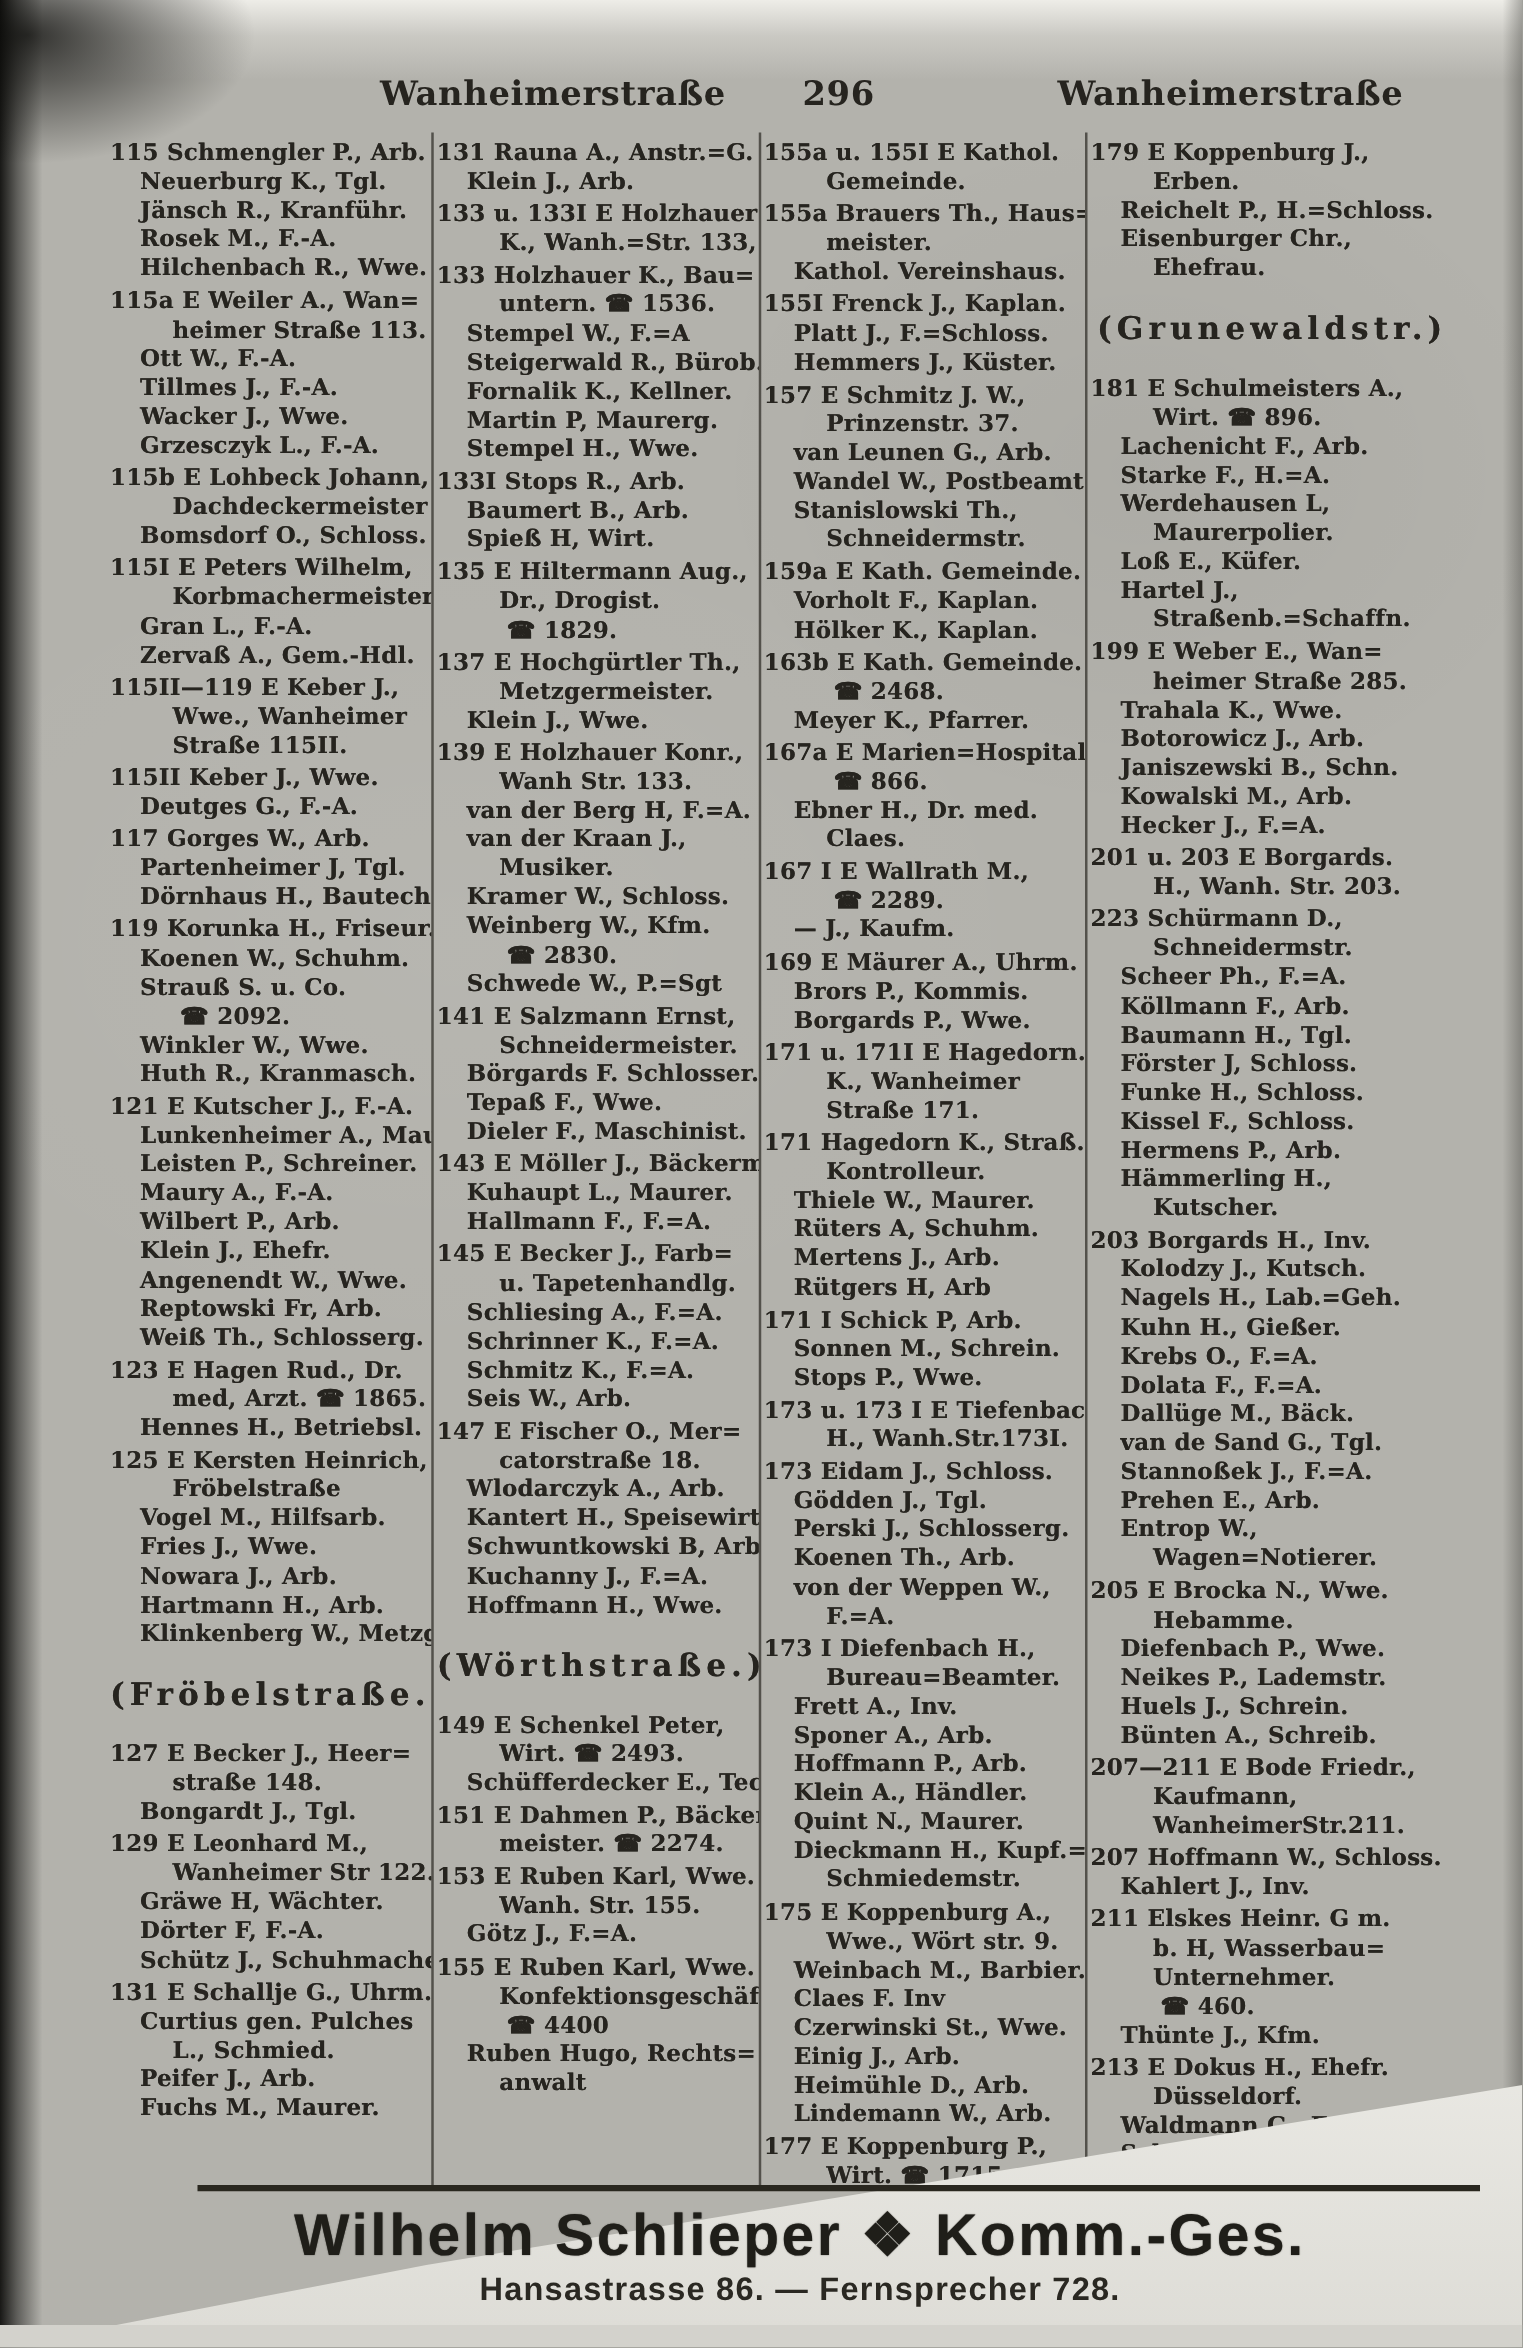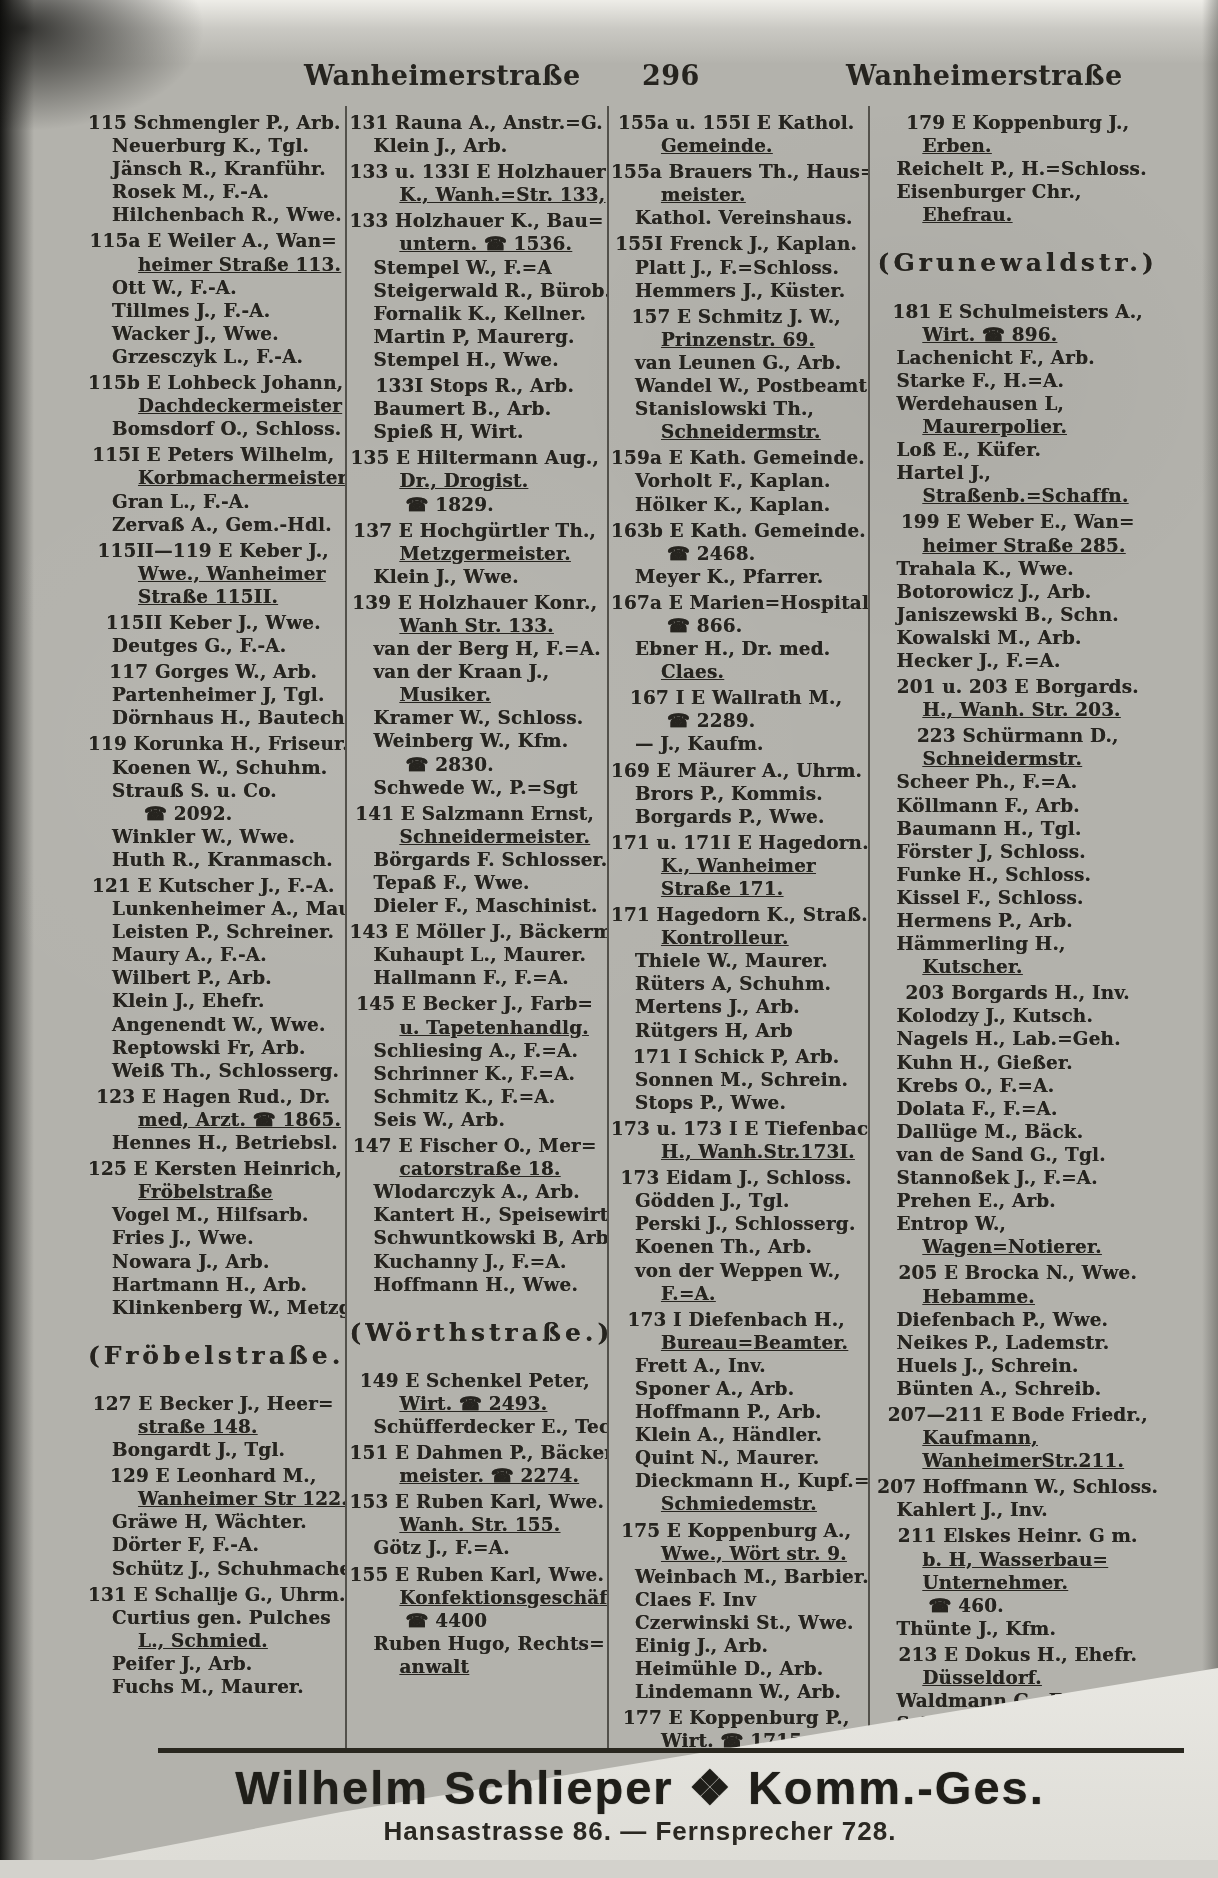--- a/index.html
+++ b/index.html
@@ -31,23 +31,23 @@
   .h-left  { left:288px; }
   .h-num   { left:626px; font-size:29px; font-weight:400; }
   .h-right { left:830px; }
 
   
   .columns { position:absolute; left:86px; top:106px; width:1084px; height:1646px; display:flex; }
   .col { flex:1; padding:2px 7px 0 2px; border-right:2px solid #53514b; overflow:hidden; }
   .col:last-child { border-right:none; flex:1.16; }
   .line { font-size:18.4px; line-height:23.1px; font-weight:700; letter-spacing:0.2px;
           white-space:nowrap; text-shadow:0 0 0.5px rgba(38,36,31,0.7); }
-  .n { margin-top:3px;text-align:center; }
+  .n { margin-top:3px; }
   .r { padding-left:24px; }
-  .c { padding-left:50px;text-decoration:underline; }
+  .c { padding-left:50px; }
   .t { padding-left:56px; }
   .h { text-align:center; letter-spacing:4px; margin:25px 0; font-size:25px; }
 
   
   .rule { position:absolute; left:158px; top:1748px; width:1026px; height:5px; background:#29271f; }
   .ad1  { position:absolute; top:1760px; left:60px; width:1160px; text-align:center;
           font-family:"Liberation Sans", sans-serif; font-weight:bold; font-size:47px;
           letter-spacing:2px; color:#1f1e19; text-shadow:0 0 1px rgba(31,30,25,0.8); }
   .ad2  { position:absolute; top:1816px; left:60px; width:1160px; text-align:center;
           font-family:"Liberation Sans", sans-serif; font-weight:bold; font-size:26px;
@@ -205,21 +205,21 @@
     <div class="col">
         <div class="line n">155a u. 155I E Kathol.</div>
         <div class="line c">Gemeinde.</div>
         <div class="line n">155a Brauers Th., Haus=</div>
         <div class="line c">meister.</div>
         <div class="line r">Kathol. Vereinshaus.</div>
         <div class="line n">155I Frenck J., Kaplan.</div>
         <div class="line r">Platt J., F.=Schloss.</div>
         <div class="line r">Hemmers J., Küster.</div>
         <div class="line n">157 E Schmitz J. W.,</div>
-        <div class="line c">Prinzenstr. 69.</div>
+        <div class="line c">Prinzenstr. 37.</div>
         <div class="line r">van Leunen G., Arb.</div>
         <div class="line r">Wandel W., Postbeamt.</div>
         <div class="line r">Stanislowski Th.,</div>
         <div class="line c">Schneidermstr.</div>
         <div class="line n">159a E Kath. Gemeinde.</div>
         <div class="line r">Vorholt F., Kaplan.</div>
         <div class="line r">Hölker K., Kaplan.</div>
         <div class="line n">163b E Kath. Gemeinde.</div>
         <div class="line t">☎ 2468.</div>
         <div class="line r">Meyer K., Pfarrer.</div>

